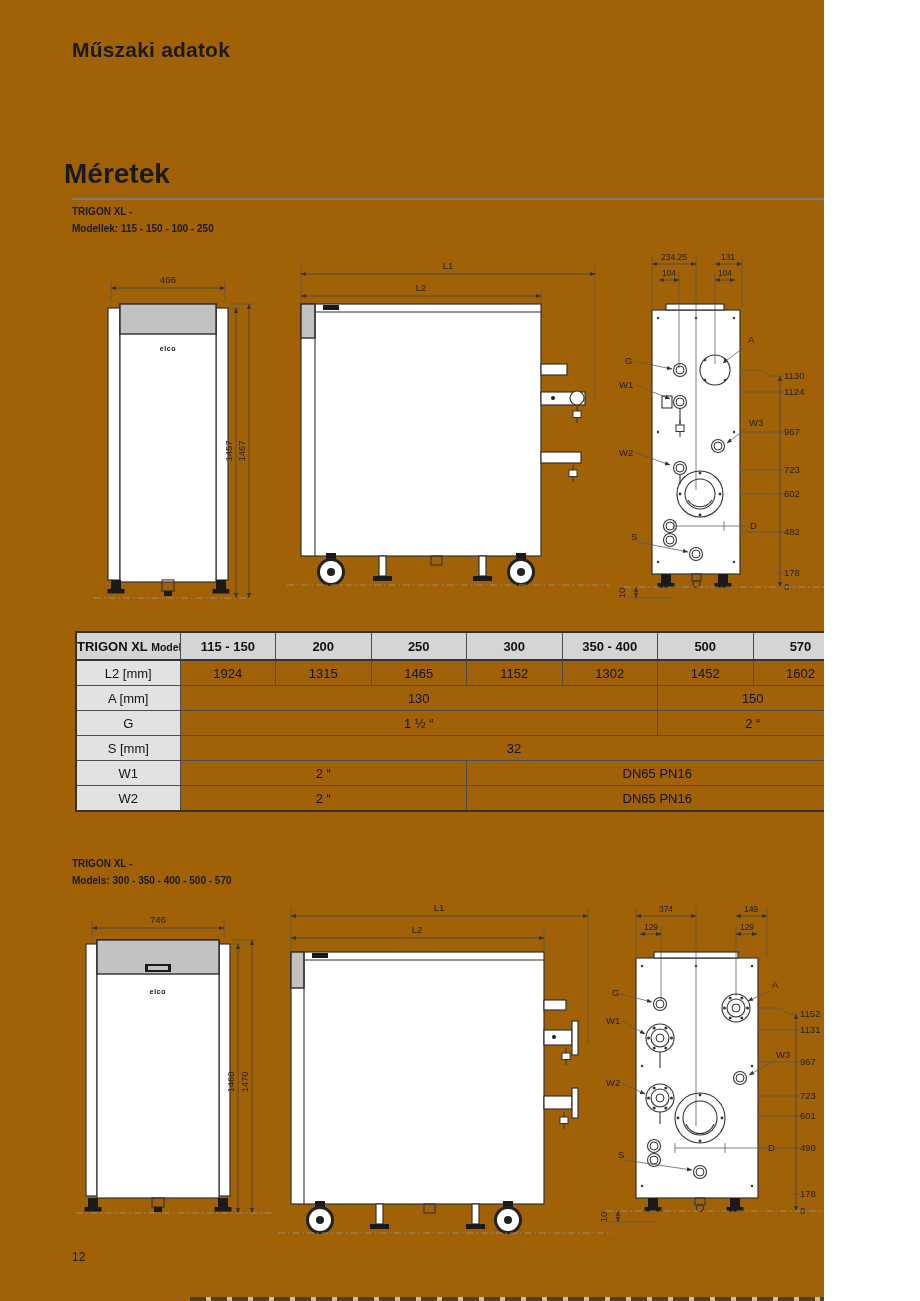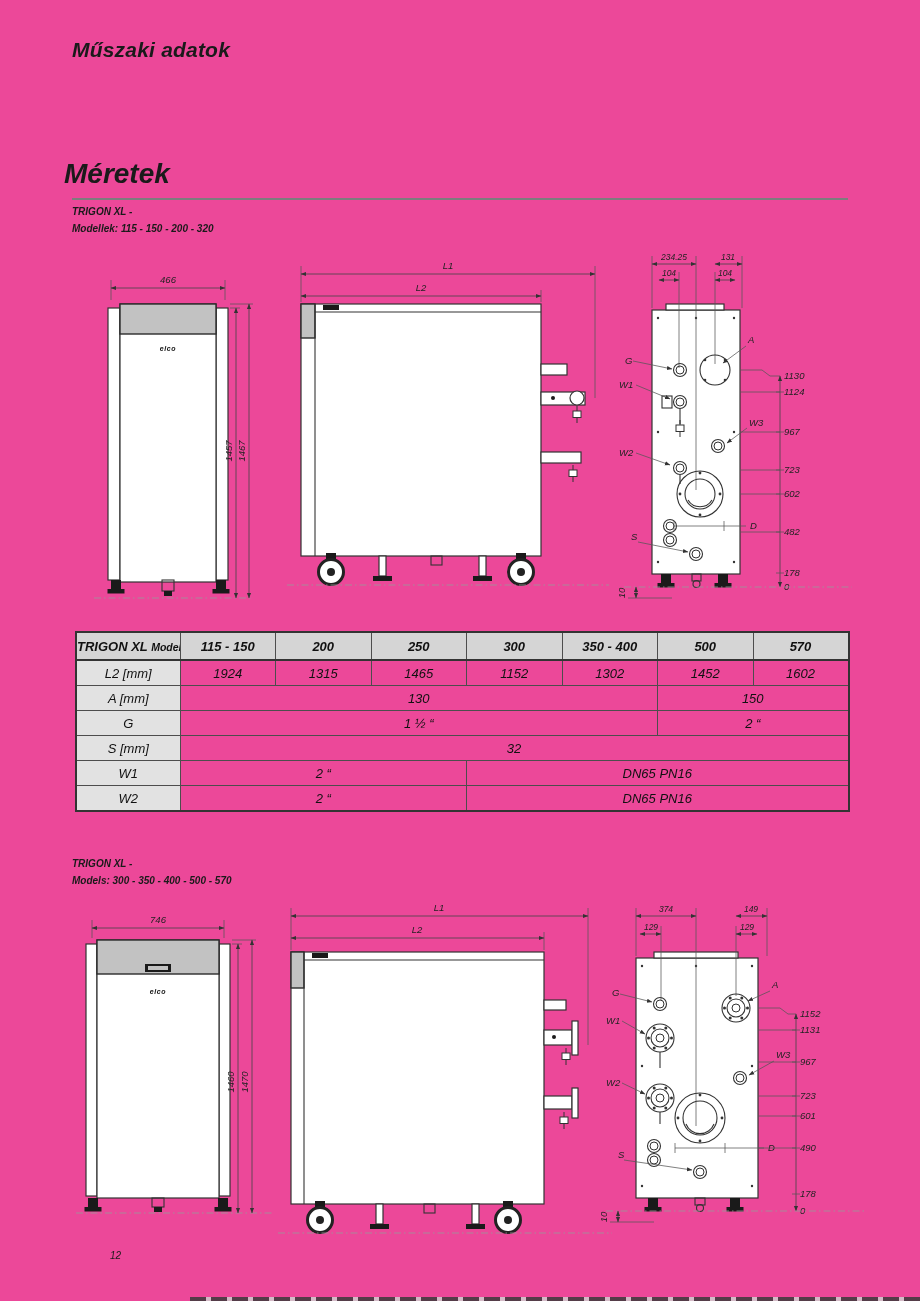--- a/index.html
+++ b/index.html
@@ -1,25 +1,25 @@
 <!DOCTYPE html>
 <html><head>
 <meta charset="utf-8">
 <style>
   html,body{margin:0;padding:0;background:#ffffff;}
-  .page{position:relative;width:920px;height:1301px;background:#ec4899;overflow:hidden;
-        font-family:"Liberation Sans",sans-serif;color:#1a1a1a;font-style:italic;}
+  .page{position:relative;width:824px;height:1301px;background:#a16207;overflow:hidden;
+        font-family:"Liberation Sans",sans-serif;color:#1a1a1a;}
   .abs{position:absolute;}
   .page-title{left:72px;top:38px;font-size:21px;font-weight:bold;letter-spacing:.2px;}
   .section-title{left:64px;top:158px;font-size:28px;font-weight:bold;}
   .rule{left:72px;top:198px;width:776px;height:2px;background:#7d7d7d;}
   .sub{font-size:10px;font-weight:bold;line-height:17px;white-space:nowrap;}
   .sub1{left:72px;top:203px;}
   .sub2{left:72px;top:855px;}
-  .pagenum{left:72px;top:1250px;font-size:10px;margin-left:38px;}
+  .pagenum{left:72px;top:1250px;font-size:12px;}
   .strip{left:190px;bottom:0;width:730px;height:4px;
          background:repeating-linear-gradient(90deg,#3a3a3a 0 16px,#cfcfcf 16px 21px);opacity:.85;}
   
   .dims-table{left:75px;top:631px;width:773px;border-collapse:collapse;table-layout:fixed;
               font-size:13px;color:#111;}
   .dims-table td,.dims-table th{border:1px solid #4d4d4d;text-align:center;height:24px;
               padding:0;font-weight:normal;overflow:hidden;white-space:nowrap;}
   .dims-table{border:2px solid #333;}
   .dims-table thead th{background:#d5d5d5;font-weight:bold;height:26px;border-bottom:2px solid #333;}
   .dims-table .lbl{background:#e2e2e2;}
@@ -79,21 +79,21 @@
       </g>
     </defs>
   </svg>
 
   <div class="abs page-title">Műszaki adatok</div>
   <div class="abs section-title">Méretek</div>
   <div class="abs rule"></div>
 
   <div class="abs sub sub1">
     <div>TRIGON XL -</div>
-    <div>Modellek: 115 - 150 - 200 - 320</div>
+    <div>Modellek: 115 - 150 - 100 - 250</div>
   </div>
 
   <svg class="abs" style="left:88px;top:246px" width="170" height="350" viewBox="0 0 170 350">
     <line class="d" x1="23" y1="34" x2="23" y2="54"></line>
     <line class="d" x1="137" y1="34" x2="137" y2="54"></line>
     <line class="dm" x1="23" y1="42" x2="137" y2="42" marker-start="url(#arr)" marker-end="url(#arr)"></line>
     <text class="t tc" x="80" y="37">466</text>
     <rect class="b" x="20" y="62" width="12" height="272"></rect>
     <rect class="b" x="128" y="62" width="12" height="272"></rect>
     <rect class="b" x="32" y="58" width="96" height="278"></rect>

